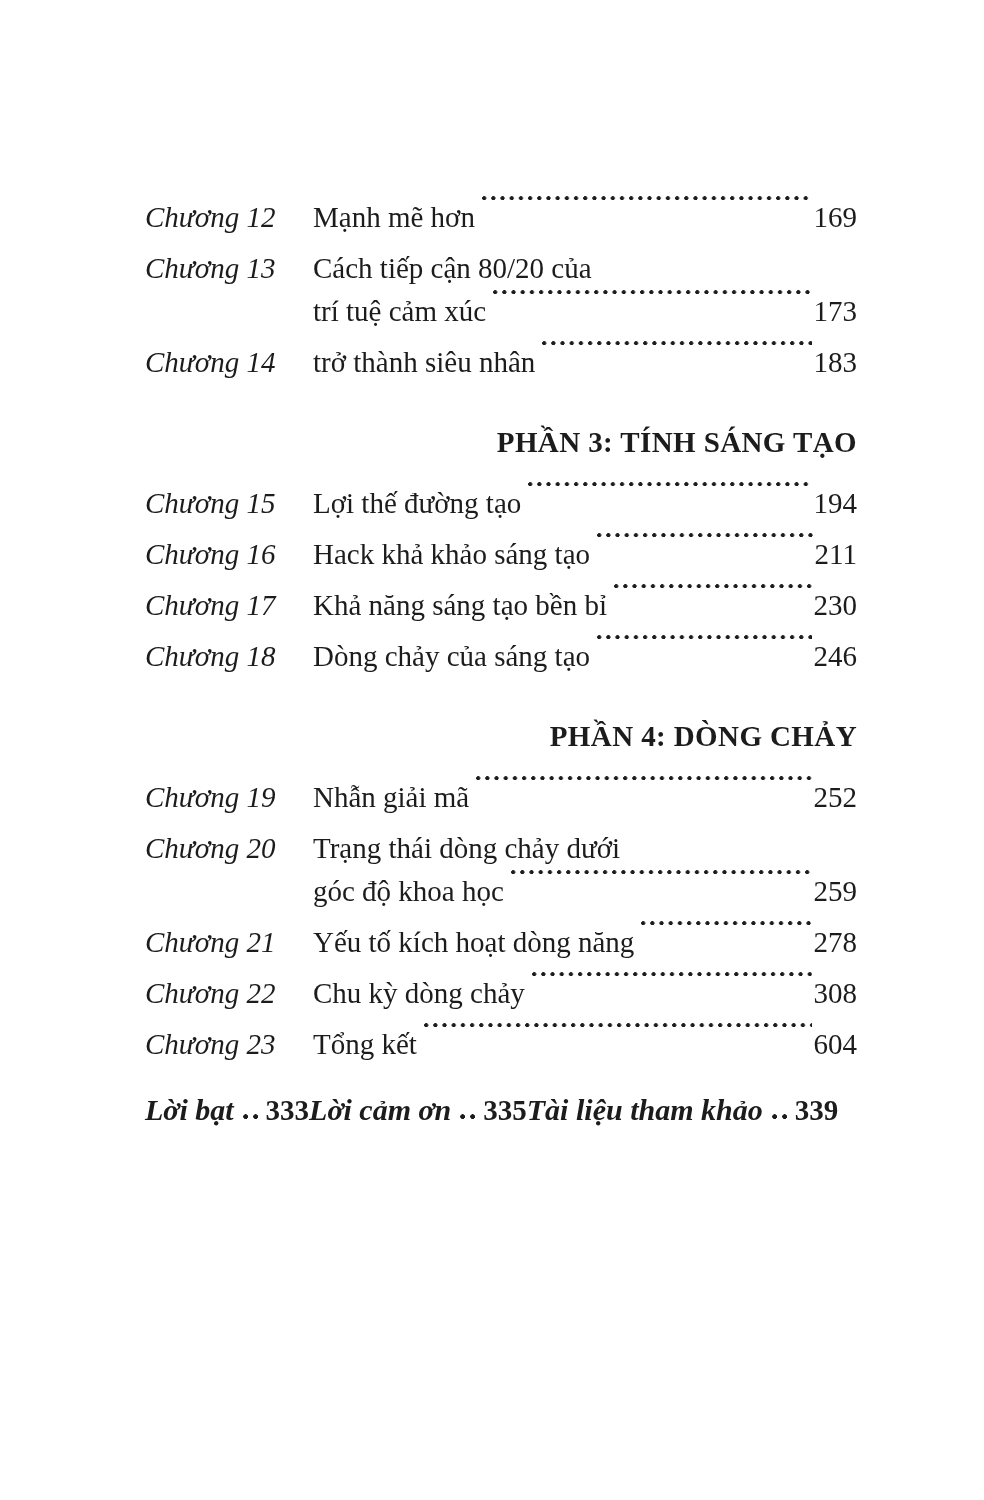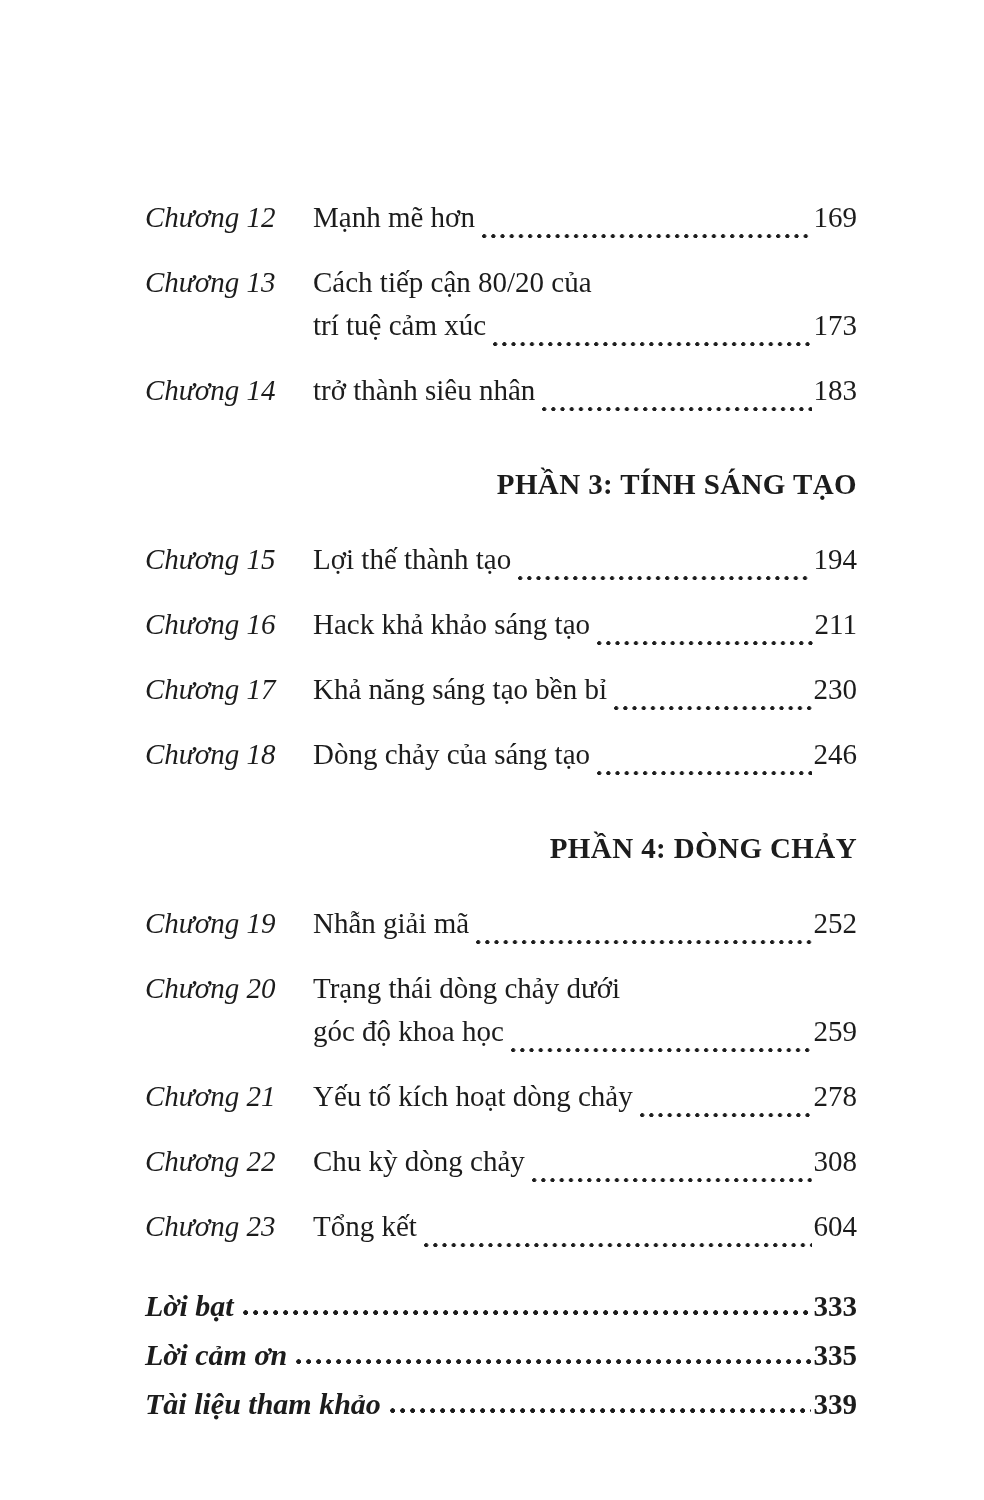--- a/index.html
+++ b/index.html
@@ -12,34 +12,33 @@
     font-family: "Liberation Serif", "DejaVu Serif", serif;
     overflow: hidden;
   }
   .content {
     position: absolute;
     left: 145px;
     top: 196px;
     width: 712px;
     display: flex;
     flex-direction: column;
-    gap: 14px;
   }
   .row { display: flex; margin-bottom: 8px; }
   .chap {
     flex: 0 0 168px;
     font-style: italic;
     font-size: 29px;
     line-height: 43px;
     white-space: nowrap;
   }
   .tlines { flex: 1; min-width: 0; display: flex; flex-direction: column; }
   .line {
     display: flex;
-    align-items: flex-end;
+    align-items: flex-start;
     font-size: 29px;
     line-height: 43px;
     white-space: nowrap;
   }
   .leader {
     flex: 1 1 auto;
     height: 5px;
     margin: 0 2px 0 7px;
     background-image: radial-gradient(circle at 2.2px 2.2px, #1c1c1c 1.8px, transparent 2.3px);
     background-size: 9.2px 5px;
@@ -49,21 +48,21 @@
   }
   .pg { font-size: 29px; }
   .section-heading {
     text-align: right;
     font-weight: bold;
     font-size: 29px;
     line-height: 44px;
     letter-spacing: 0.4px;
     margin: 28px 0 18px 0;
   }
-  .back-matter { display: flex; flex-direction: column; margin-top: 14px; }
+  .back-matter { display: flex; margin-top: 14px; }
   .back-row {
     display: flex;
     align-items: baseline;
     font-weight: bold;
     font-size: 30px;
     line-height: 43px;
     margin-bottom: 5px;
     white-space: nowrap;
   }
   .back-row .bt { font-style: italic; }
@@ -115,21 +114,21 @@
         </span>
       </span>
     </div>
 
     <div class="section-heading">PHẦN 3: TÍNH SÁNG TẠO</div>
 
     <div class="row">
       <span class="chap">Chương 15</span>
       <span class="tlines">
         <span class="line">
-          <span>Lợi thế thành tạo</span>
+          <span>Lợi thế đường tạo</span>
           <span class="leader"></span>
           <span class="pg">194</span>
         </span>
       </span>
     </div>
 
     <div class="row">
       <span class="chap">Chương 16</span>
       <span class="tlines">
         <span class="line">
@@ -186,21 +185,21 @@
           <span class="leader"></span>
           <span class="pg">259</span>
         </span>
       </span>
     </div>
 
     <div class="row">
       <span class="chap">Chương 21</span>
       <span class="tlines">
         <span class="line">
-          <span>Yếu tố kích hoạt dòng chảy</span>
+          <span>Yếu tố kích hoạt dòng năng</span>
           <span class="leader"></span>
           <span class="pg">278</span>
         </span>
       </span>
     </div>
 
     <div class="row">
       <span class="chap">Chương 22</span>
       <span class="tlines">
         <span class="line">

